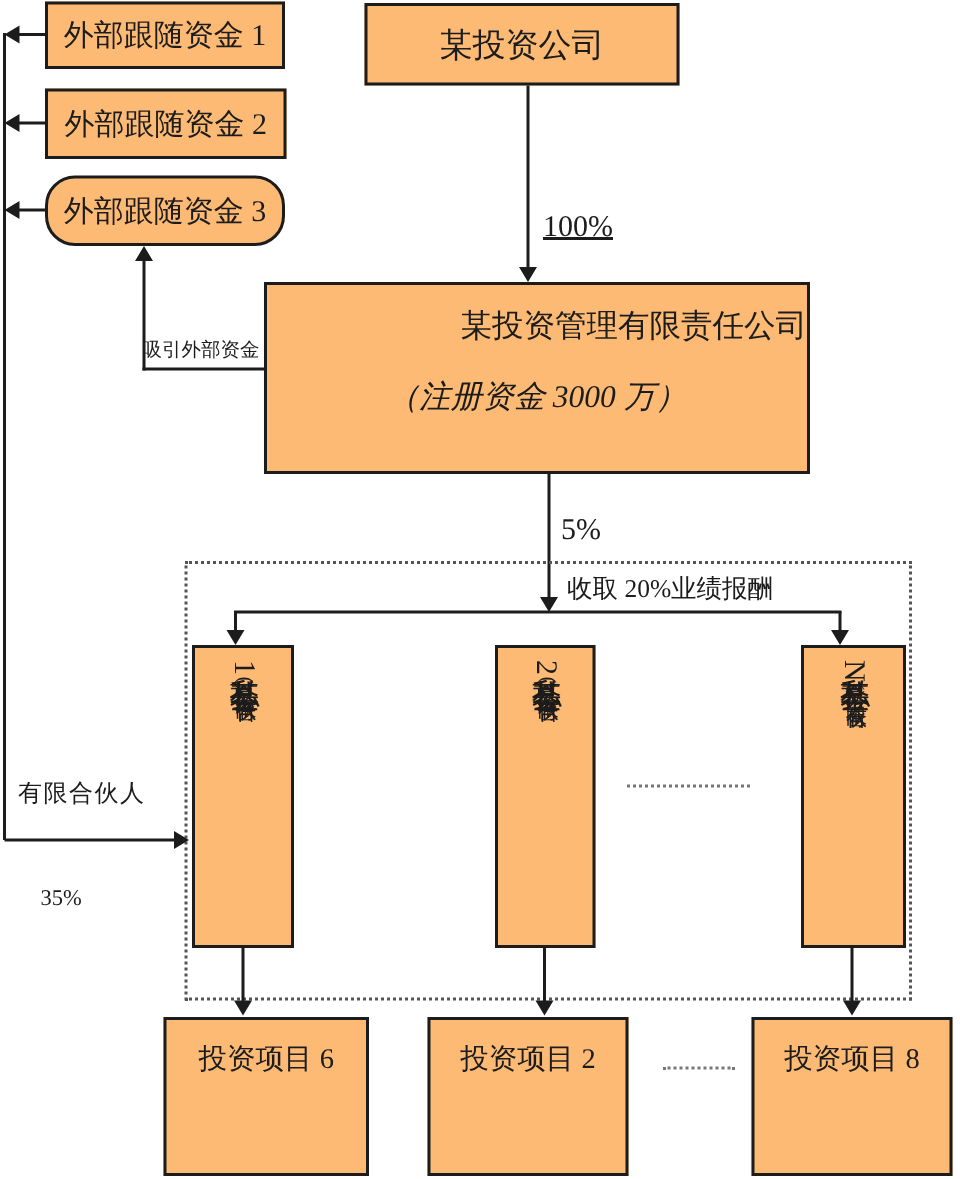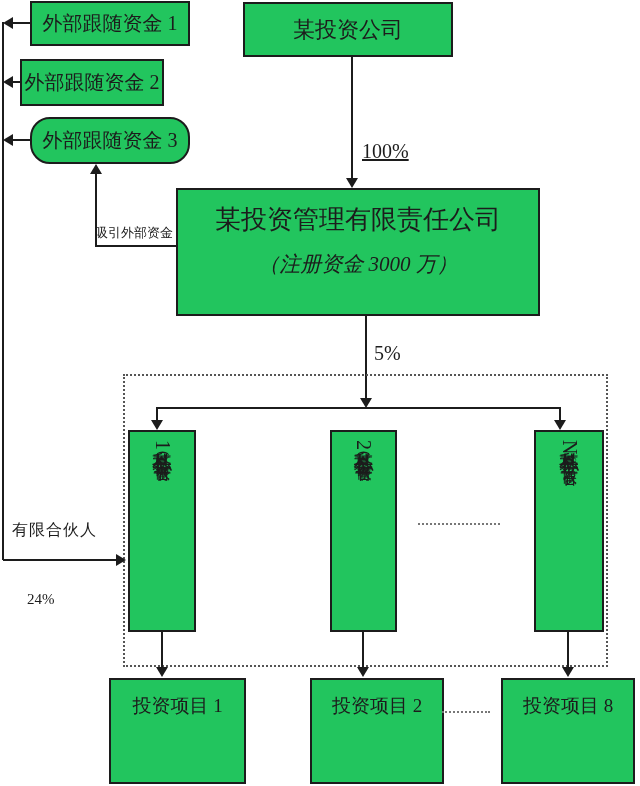--- a/index.html
+++ b/index.html
@@ -2,21 +2,21 @@
 <html><head>
 <meta charset="utf-8">
 <style>
   html,body { margin:0; padding:0; background:#fff; }
   .canvas {
     position:relative; width:640px; height:786px; background:#ffffff;
     font-family:"Liberation Serif","DejaVu Serif",serif;
     color:#1c1c1c; overflow:hidden;
   }
   .box {
-    position:absolute; border:2px solid #1c1c1c; background:#22c55e;
+    position:absolute; border:2px solid #1c1c1c; background:#fdba74;
     box-sizing:border-box; display:flex; align-items:center; justify-content:center;
     text-align:center;
   }
   .box.topalign { align-items:flex-start; }
   .dashed-box {
     position:absolute; border:2px dotted #555; background:transparent;
     box-sizing:border-box;
   }
   .hline, .vline { position:absolute; background:#1c1c1c; }
   .lbl { position:absolute; white-space:nowrap; line-height:1.15; }
@@ -43,21 +43,21 @@
   <div class="vline" style="left:2px; top:22px; width:2px; height:538px;"></div>
 
   <div class="ah ah-left" style="left:3px; top:17px;"></div>
   <div class="hline" style="left:11px; top:22px; width:19px; height:2px;"></div>
   <div class="box" style="left:30px; top:1px; width:160px; height:45px; font-size:20px;">
     <span>外部跟随资金 1</span>
   </div>
 
   <div class="ah ah-left" style="left:3px; top:76px;"></div>
   <div class="hline" style="left:11px; top:81px; width:19px; height:2px;"></div>
-  <div class="box" style="left:20px; top:59px; width:144px; height:47px; font-size:20px;">
+  <div class="box" style="left:30px; top:59px; width:161px; height:47px; font-size:20px;">
     <span>外部跟随资金 2</span>
   </div>
 
   <div class="ah ah-left" style="left:3px; top:134px;"></div>
   <div class="hline" style="left:11px; top:139px; width:19px; height:2px;"></div>
   <div class="box" style="left:30px; top:117px; width:160px; height:47px; font-size:20px;border-radius:20px;">
     <span>外部跟随资金 3</span>
   </div>
 
   <div class="box" style="left:243px; top:2px; width:210px; height:55px; font-size:22px;">
@@ -67,29 +67,30 @@
   <div class="vline" style="left:351px; top:57px; width:2px; height:121px;"></div>
   <div class="ah ah-down" style="left:346px; top:178px;"></div>
   <div class="lbl" style="left:362px; top:140px; font-size:20px;text-decoration:underline;">100%</div>
 
   <div class="ah ah-up" style="left:90px; top:164px;"></div>
   <div class="vline" style="left:95px; top:173px; width:2px; height:74px;"></div>
   <div class="hline" style="left:95px; top:245px; width:81px; height:2px;"></div>
   <div class="lbl" style="left:95px; top:226px; font-size:13px;font-family:Liberation Serif, serif;">吸引外部资金</div>
 
   <div class="box" style="left:176px; top:188px; width:364px; height:128px;">
-    <div class="lbl" style="left:0; top:15px; width:100%; text-align:center; font-size:26px;">某投资管理有限责任公司</div>
+    <div class="lbl" style="left:0; top:15px; width:100%; text-align:right; font-size:21px;">某投资管理有限责任公司</div>
     <div class="lbl" style="left:0; top:62px; width:100%; text-align:center; font-size:21px;font-style:italic;">（注册资金 3000 万）</div>
   </div>
 
   <div class="vline" style="left:365px; top:316px; width:2px; height:83px;"></div>
   <div class="ah ah-down" style="left:360px; top:398px;"></div>
   <div class="lbl" style="left:374px; top:342px; font-size:20px;">5%</div>
 
   <div class="dashed-box" style="left:123px; top:374px; width:485px; height:293px;"></div>
+  <div class="lbl" style="left:378px; top:383px; font-size:17px;">收取 20%业绩报酬</div>
 
   <div class="hline" style="left:156px; top:407px; width:405px; height:2px;"></div>
   <div class="vline" style="left:156px; top:408px; width:2px; height:13px;"></div>
   <div class="ah ah-down" style="left:151px; top:420px;"></div>
   <div class="vline" style="left:559px; top:408px; width:2px; height:13px;"></div>
   <div class="ah ah-down" style="left:554px; top:420px;"></div>
 
   <div class="box topalign" style="left:128px; top:430px; width:68px; height:202px;">
     <div class="vtext fund-inner">
       <span>私募基金1</span><span class="sub">(有限合伙)</span>
@@ -104,33 +105,33 @@
     <div class="vtext fund-inner">
       <span>私募基金N</span><span class="sub">(有限合伙)</span>
     </div>
   </div>
 
   <div class="dots" style="left:418px; top:523px; width:82px;"></div>
 
   <div class="lbl" style="left:12px; top:521px; font-size:16px; letter-spacing:1px;">有限合伙人</div>
   <div class="hline" style="left:3px; top:559px; width:114px; height:2px;"></div>
   <div class="ah ah-right" style="left:116px; top:554px;"></div>
-  <div class="lbl" style="left:27px; top:591px; font-size:15px;">24%</div>
+  <div class="lbl" style="left:27px; top:591px; font-size:15px;">35%</div>
 
   <div class="vline" style="left:161px; top:632px; width:2px; height:36px;"></div>
   <div class="ah ah-down" style="left:156px; top:667px;"></div>
   <div class="vline" style="left:362px; top:632px; width:2px; height:36px;"></div>
   <div class="ah ah-down" style="left:357px; top:667px;"></div>
   <div class="vline" style="left:567px; top:632px; width:2px; height:36px;"></div>
   <div class="ah ah-down" style="left:562px; top:667px;"></div>
 
   <div class="box topalign" style="left:109px; top:678px; width:137px; height:106px; font-size:19px; padding-top:13px;">
-    <span>投资项目 1</span>
+    <span>投资项目 6</span>
   </div>
-  <div class="box topalign" style="left:310px; top:678px; width:134px; height:106px; font-size:19px; padding-top:13px;">
+  <div class="box topalign" style="left:285px; top:678px; width:134px; height:106px; font-size:19px; padding-top:13px;">
     <span>投资项目 2</span>
   </div>
   <div class="box topalign" style="left:501px; top:678px; width:134px; height:106px; font-size:19px; padding-top:13px;">
     <span>投资项目 8</span>
   </div>
 
   <div class="dots" style="left:442px; top:711px; width:48px;"></div>
 
 </div>
 

